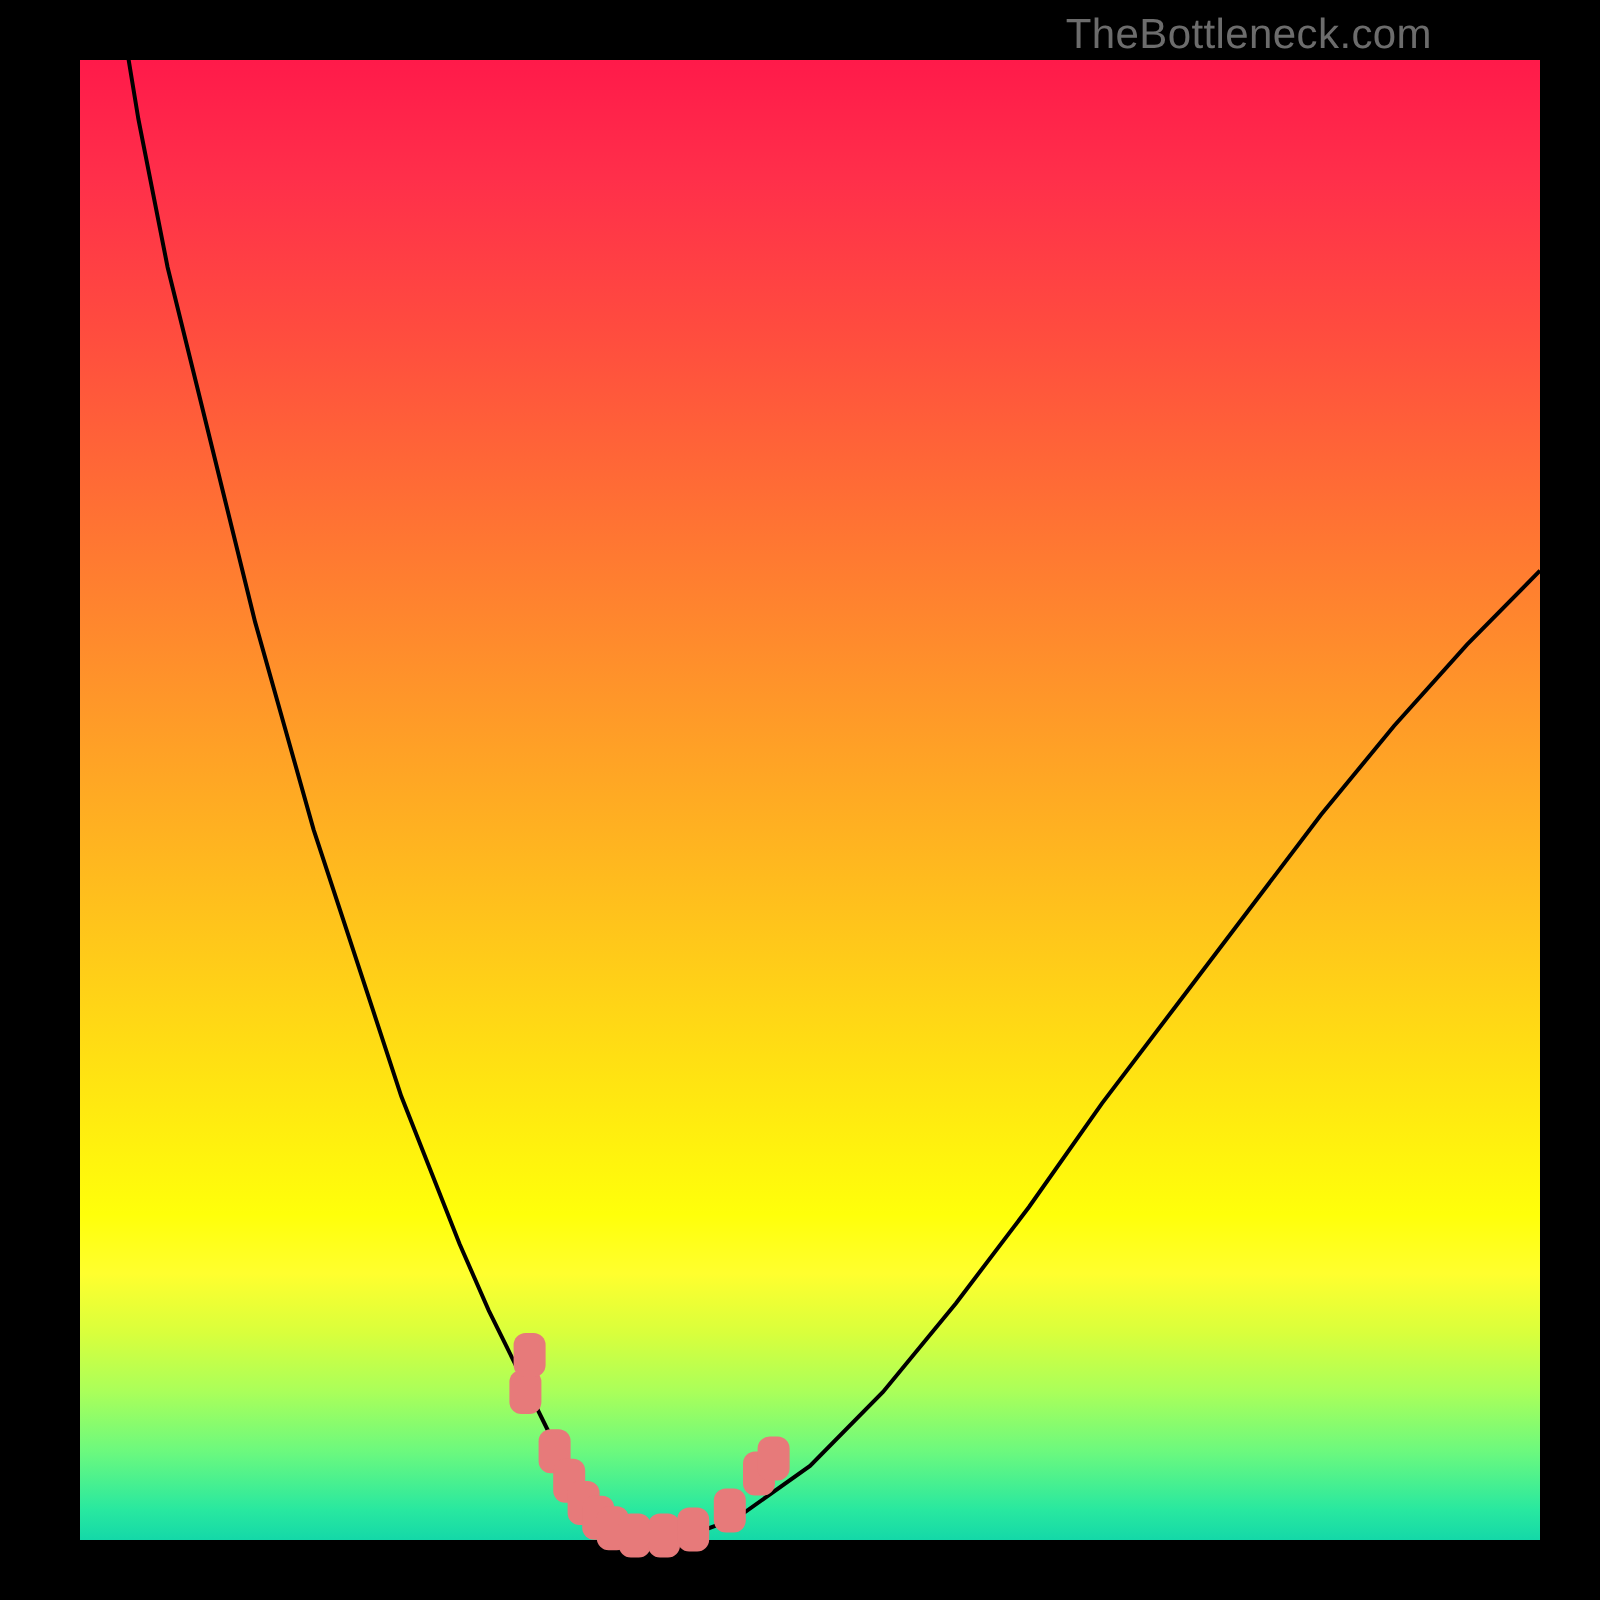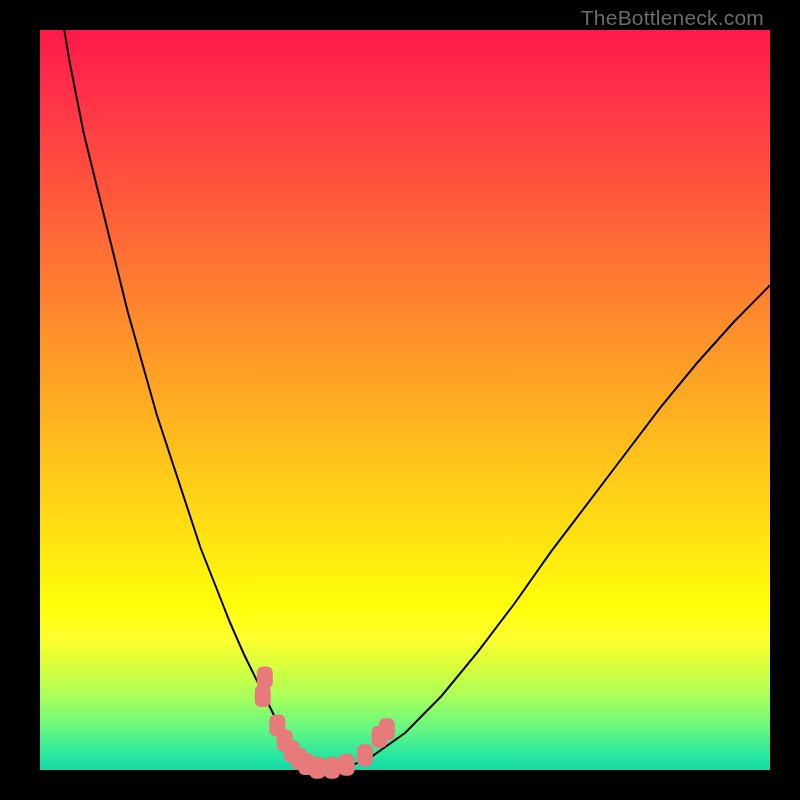--- a/index.html
+++ b/index.html
@@ -9,21 +9,20 @@
     height: 800px;
     overflow: hidden;
     background: #000;
     font-family: Arial, Helvetica, sans-serif;
   }
   .frame {
     position: relative;
     width: 728px;
     height: 800px;
     background: #000;
-    padding-left: 48px;
   }
   .plot-area {
     position: absolute;
     left: 40px;
     top: 30px;
     width: 730px;
     height: 740px;
     background: linear-gradient(to bottom,
       #ff1a4a 0%,
       #ff2f4a 8%,

